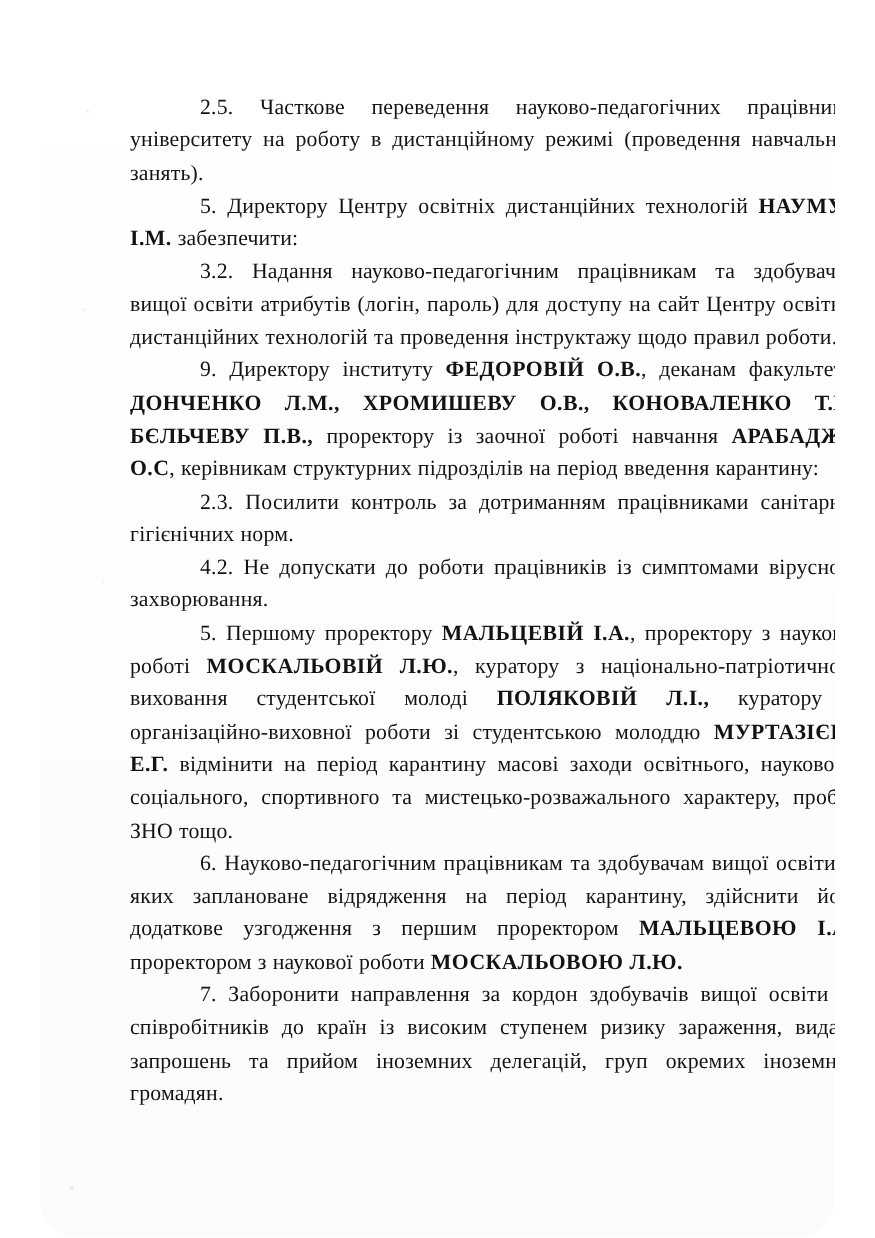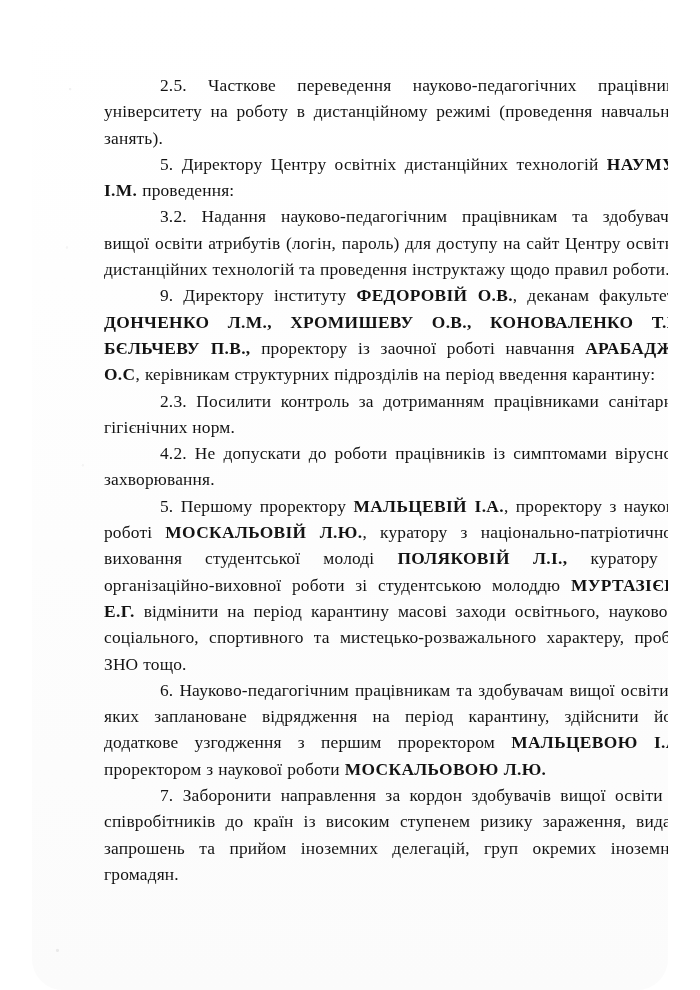--- a/index.html
+++ b/index.html
@@ -56,21 +56,21 @@
     font-weight: 700;
     letter-spacing: 0.02em;
   }
 </style>
 </head>
 <body>
 
 <div class="page">
   <div class="body-text" id="body-text">
       <p class="para"><span>2.5. Часткове переведення науково-педагогічних працівників університету на роботу в дистанційному режимі (проведення навчальних занять).</span></p>
-      <p class="para"><span>5. Директору Центру освітніх дистанційних технологій </span><b class="name">НАУМУК І.М.</b><span> проведення:</span></p>
+      <p class="para"><span>5. Директору Центру освітніх дистанційних технологій </span><b class="name">НАУМУК І.М.</b><span> забезпечити:</span></p>
       <p class="para"><span>3.2. Надання науково-педагогічним працівникам та здобувачам вищої освіти атрибутів (логін, пароль) для доступу на сайт Центру освітніх дистанційних технологій  та проведення інструктажу щодо правил роботи.</span></p>
       <p class="para"><span>9. Директору інституту </span><b class="name">ФЕДОРОВІЙ О.В.</b><span>, деканам факультетів </span><b class="name">ДОНЧЕНКО Л.М., ХРОМИШЕВУ О.В., КОНОВАЛЕНКО Т.В., БЄЛЬЧЕВУ П.В.,</b><span> проректору із заочної роботі навчання </span><b class="name">АРАБАДЖИ О.С</b><span>, керівникам структурних підрозділів на період введення карантину:</span></p>
       <p class="para"><span>2.3. Посилити контроль за дотриманням працівниками санітарно-гігієнічних норм.</span></p>
       <p class="para"><span>4.2. Не допускати до роботи працівників із симптомами вірусного захворювання.</span></p>
       <p class="para"><span>5. Першому проректору </span><b class="name">МАЛЬЦЕВІЙ І.А.</b><span>, проректору з наукової роботі </span><b class="name">МОСКАЛЬОВІЙ Л.Ю.</b><span>, куратору з національно-патріотичного виховання студентської молоді </span><b class="name">ПОЛЯКОВІЙ Л.І.,</b><span> куратору з організаційно-виховної роботи зі студентською молоддю </span><b class="name">МУРТАЗІЄВУ Е.Г.</b><span> відмінити на період карантину масові заходи освітнього, наукового, соціального, спортивного та мистецько-розважального характеру, пробне ЗНО тощо.</span></p>
       <p class="para"><span>6. Науково-педагогічним працівникам та здобувачам вищої освіти, у яких заплановане відрядження на період карантину, здійснити його додаткове узгодження з першим проректором </span><b class="name">МАЛЬЦЕВОЮ І.А.,</b><span> проректором з наукової роботи </span><b class="name">МОСКАЛЬОВОЮ Л.Ю.</b></p>
       <p class="para"><span>7. Заборонити направлення за кордон здобувачів вищої освіти та співробітників до країн із високим ступенем ризику зараження, видачу запрошень та прийом іноземних делегацій, груп окремих іноземних громадян.</span></p>
     </div>
 </div>
 

